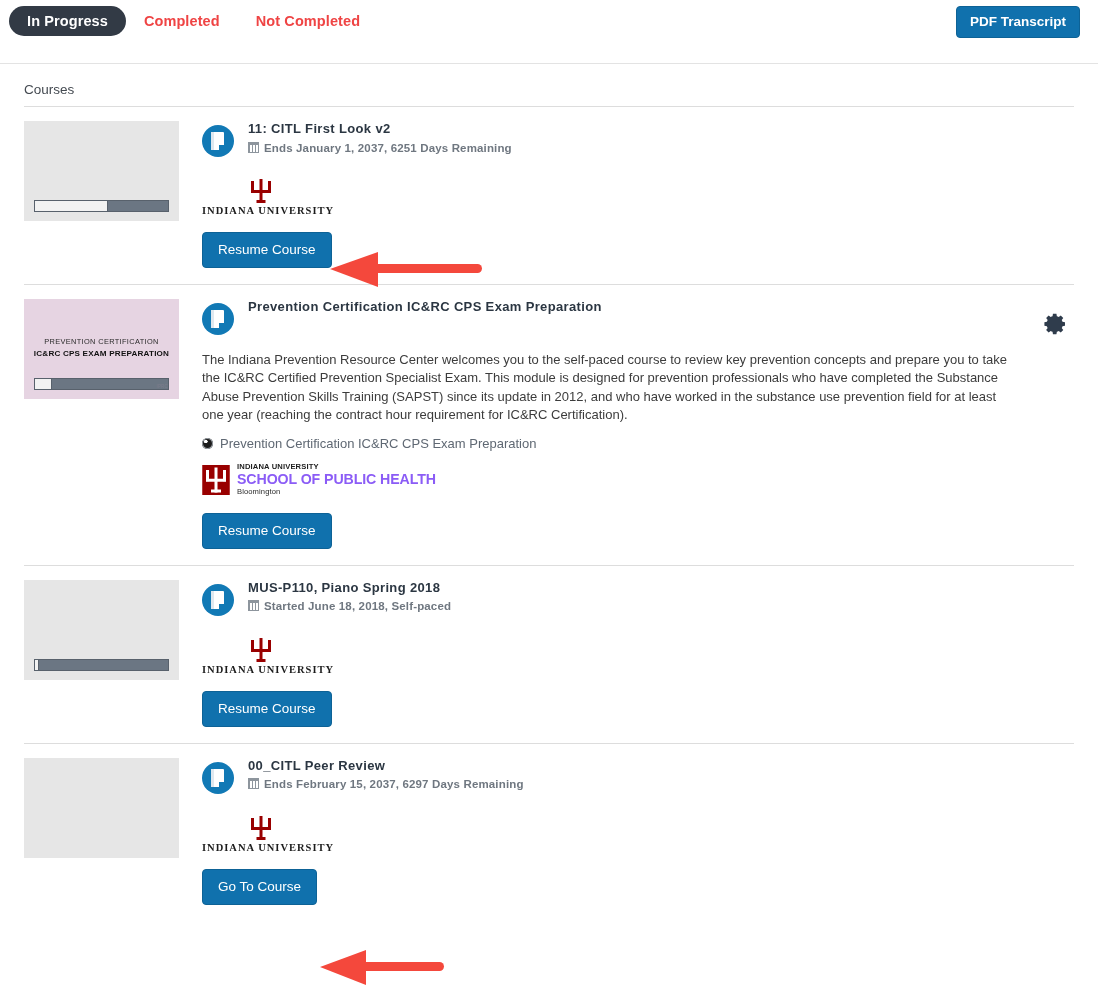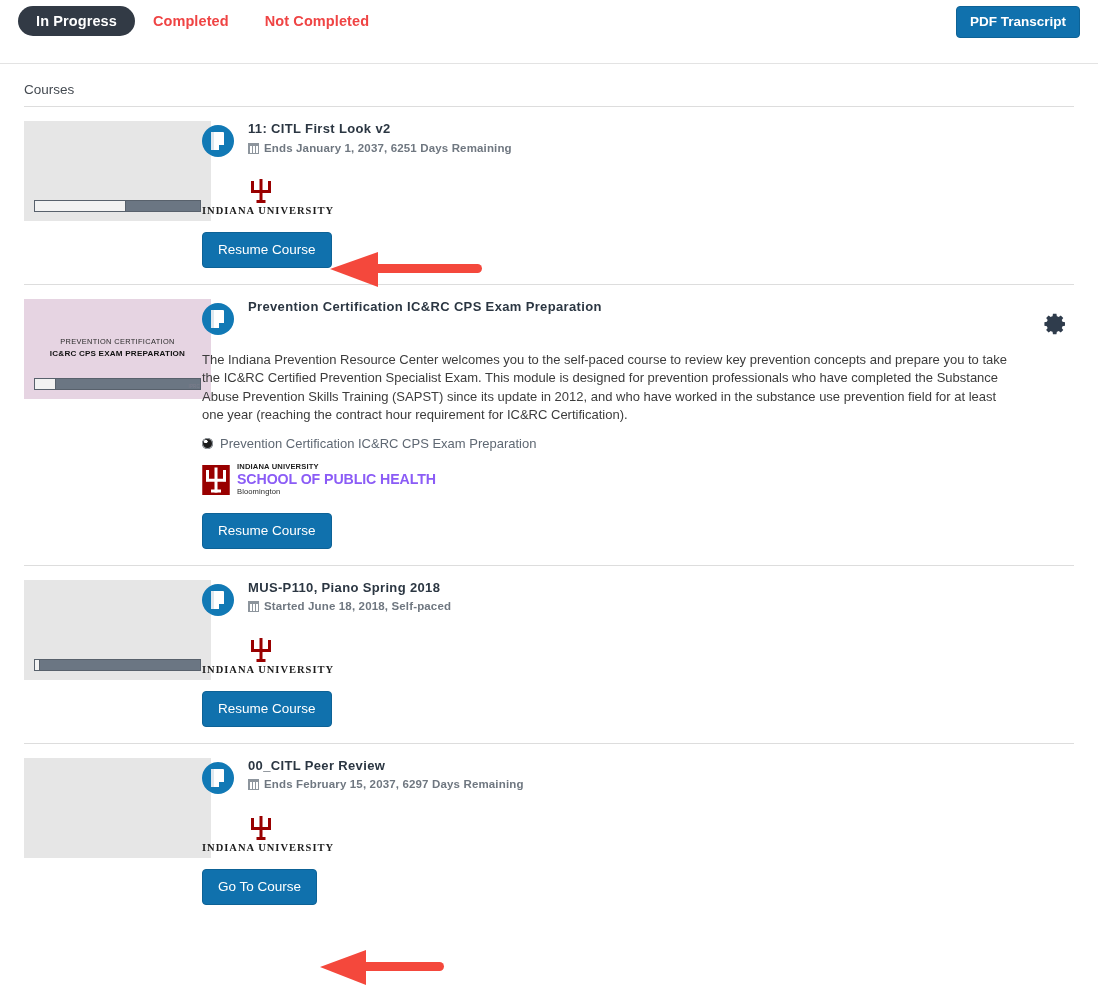--- a/index.html
+++ b/index.html
@@ -14,21 +14,21 @@
 
   
   .topbar {
     position: relative;
     height: 64px;
     background: #ffffff;
     border-bottom: 1px solid #e3e3e3;
   }
   .tabs {
     position: absolute;
-    left: 18px; top: 6px;
+    left: 9px; top: 6px;
     display: flex;
     align-items: center;
     gap: 0px;
   }
   .tab {
     font-size: 14.5px;
     font-weight: bold;
     color: #ef4444;
     padding: 7px 18px;
     border-radius: 20px;
@@ -68,21 +68,21 @@
     display: flex;
     border-bottom: 1px solid #dddddd;
     padding: 14px 0 16px 0;
     position: relative;
   }
   .course-row:last-child { border-bottom: none; }
 
   
   .thumb-wrap { width: 178px; flex: 0 0 178px; padding-left: 0px; }
   .thumb {
-    width: 187px; height: 100px;
+    width: 155px; height: 100px;
     background: #e6e6e6;
     position: relative;
     overflow: hidden;
   }
   .thumb.pink { background: #e6d4e2; }
   .thumb-text {
     position: absolute;
     left: 0; right: 0; top: 38px;
     text-align: center;
     line-height: 1.45;
@@ -160,21 +160,21 @@
     color: #2b3642;
     letter-spacing: .35px;
     margin: 0 0 5px 0;
     line-height: 1.2;
   }
   .meta {
     font-size: 11.5px;
     font-weight: bold;
     color: #6f7780;
     display: flex;
-    align-items: flex-end;
+    align-items: flex-start;
     letter-spacing: .15px;
   }
   .cal-icon {
     display: inline-block;
     width: 11px; height: 11px;
     margin-right: 5px;
     border: 1px solid #8d959d;
     border-top: 3px solid #8d959d;
     background:
       linear-gradient(to right, #8d959d 1.5px, transparent 1.5px) 0 2px/3px 3px repeat,

